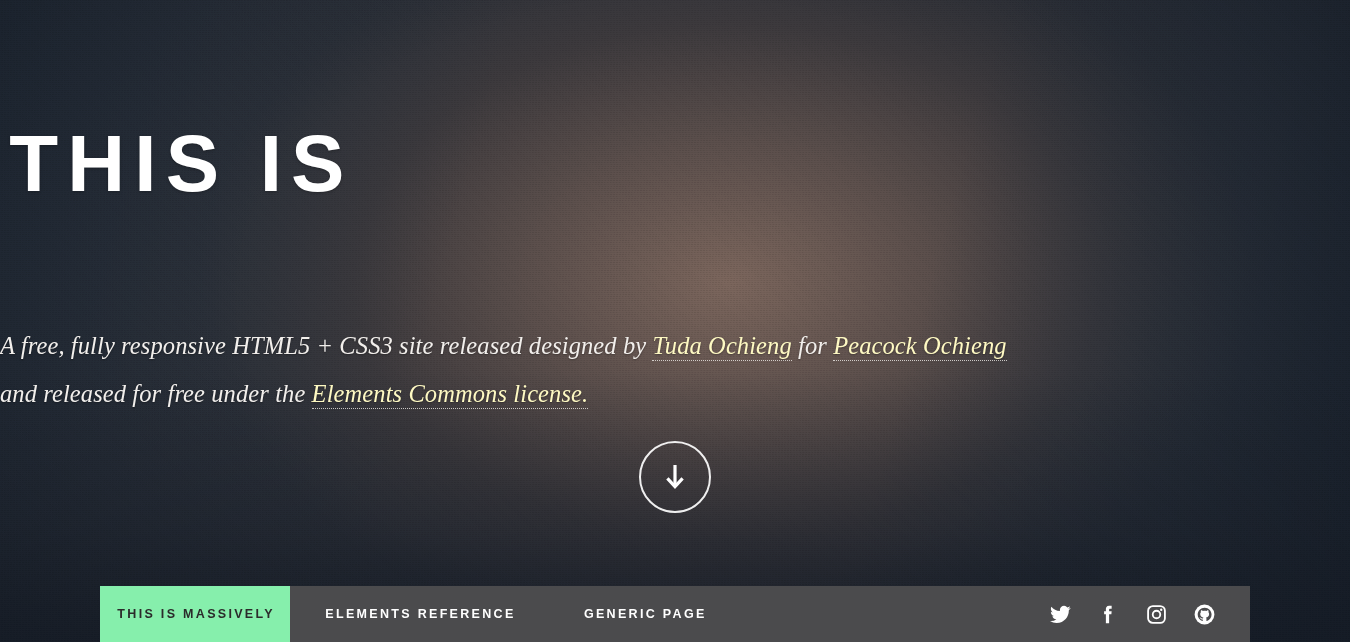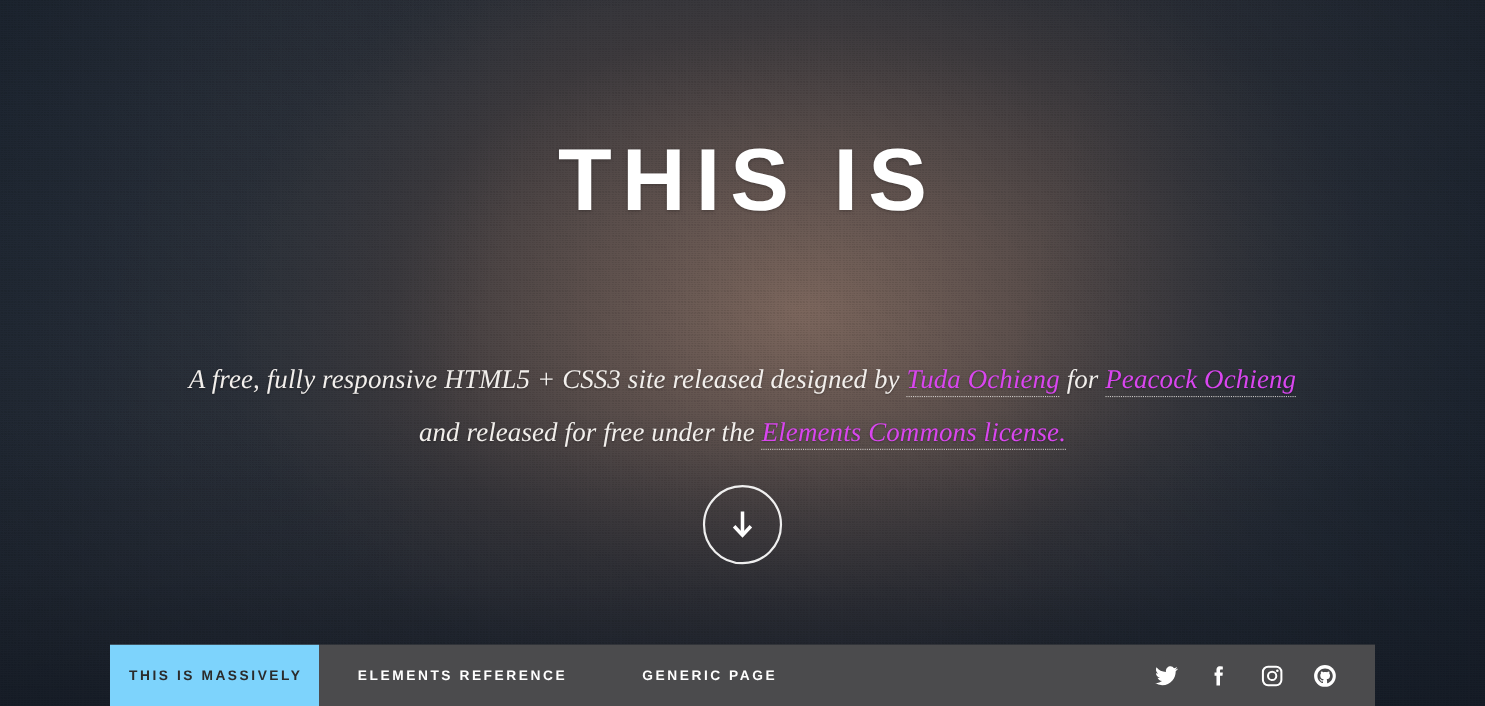--- a/index.html
+++ b/index.html
@@ -74,21 +74,21 @@
       repeating-linear-gradient(45deg,  rgba(0,0,0,0.8)       0 1px, rgba(0,0,0,0) 1px 2px);
     mix-blend-mode: overlay;
   }
 
   .hero-inner {
     position: absolute;
     left: 0;
     top: 0;
     width: 1350px;
     height: 488px;
-    text-align: center;
+    text-align: left;
   }
 
   #hero-title {
     position: absolute;
     left: 0;
     top: 125px;
     width: 1350px;
     margin: 0;
     color: #ffffff;
     font-family: "Liberation Sans", sans-serif;
@@ -109,21 +109,21 @@
     color: #f2efec;
     font-family: "Liberation Serif", serif;
     font-style: italic;
     font-size: 24.5px;
     line-height: 48px;
     letter-spacing: 0.004em;
     text-shadow: 0 1px 2px rgba(0,0,0,0.3);
   }
   #hero-sub a,
   #hero-sub .lnk {
-    color: #d946ef;
+    color: #fef9c3;
     text-decoration: none;
     border-bottom: 1px dotted rgba(242,239,236,0.78);
     padding-bottom: 1px;
   }
 
   
   #scroll-down {
     position: absolute;
     left: 639px;
     top: 441px;
@@ -170,21 +170,21 @@
     letter-spacing: 0.185em;
     text-indent: 0.185em;
     text-transform: uppercase;
     text-decoration: none;
     white-space: nowrap;
     cursor: pointer;
     padding: 0 33px;
     box-sizing: border-box;
   }
   .nav-item.active {
-    background: #7dd3fc;
+    background: #86efac;
     color: #2b2b2b;
     width: 190px;
     padding: 17px;
   }
   #nav .spacer { flex: 1 1 auto; }
   .nav-social {
     display: flex;
     align-items: center;
     padding-right: 22px;
   }

